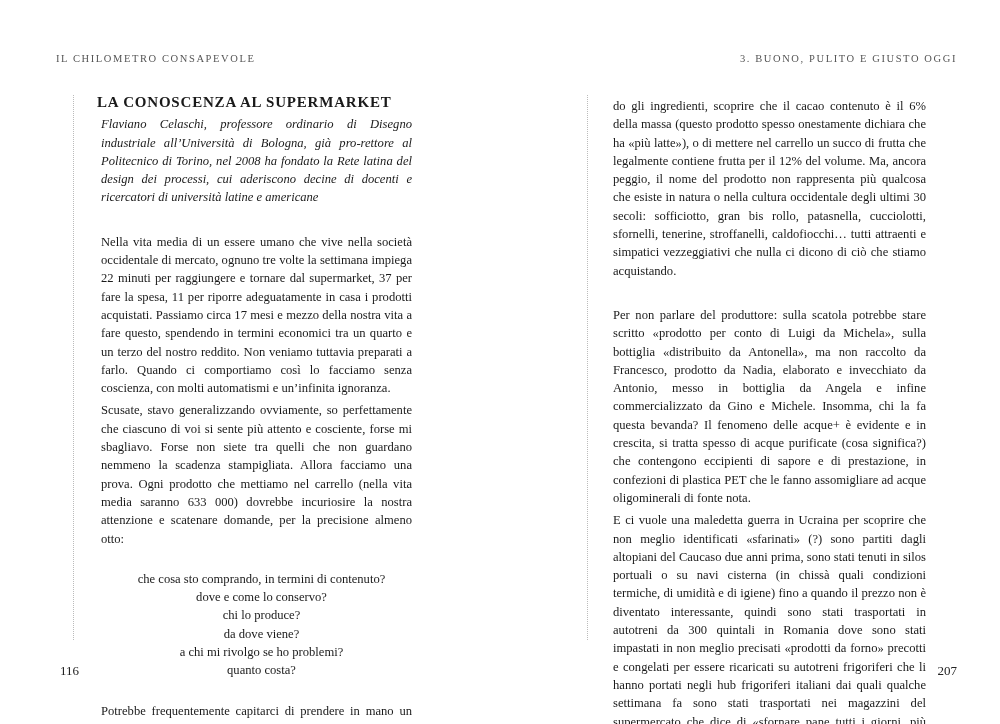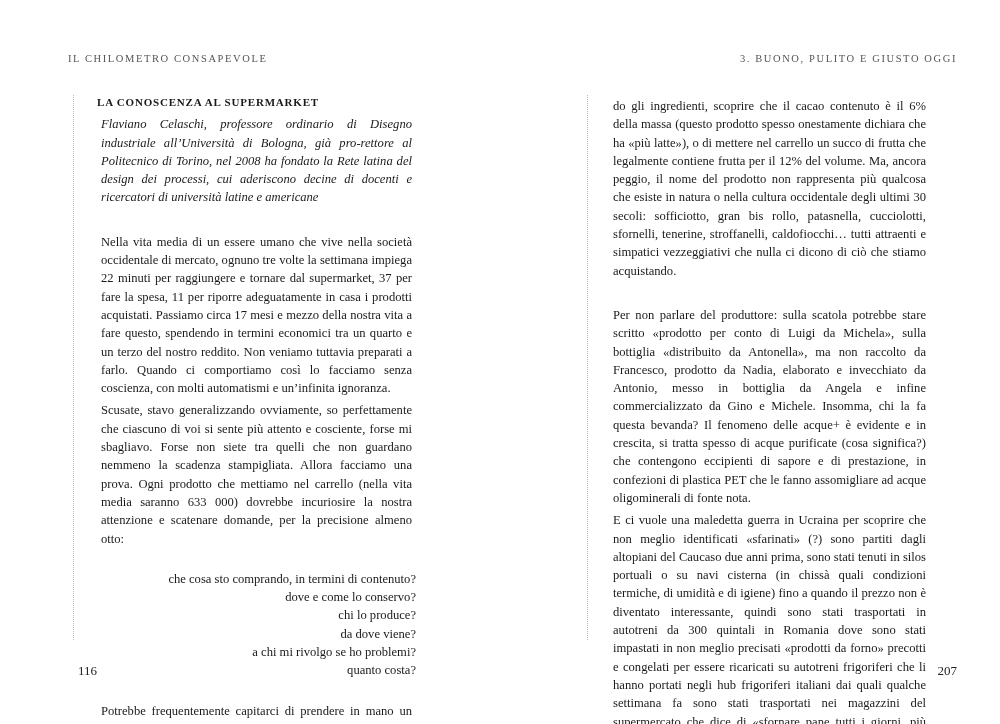--- a/index.html
+++ b/index.html
@@ -7,43 +7,43 @@
     width: 1000px; height: 724px; background: #ffffff; position: relative; overflow: hidden;
     font-family: "DejaVu Serif", "Liberation Serif", serif; color: #1a1a1a;
   }
   .page { position: absolute; top: 0; height: 724px; }
   .page.left { left: 0; width: 500px; }
   .page.right { left: 500px; width: 500px; }
   .running-head {
     position: absolute; top: 53px; font-size: 10.5px; letter-spacing: 1.6px;
     color: #555; text-transform: uppercase; font-family: "Liberation Serif", serif;
   }
-  .left .running-head { left: 68px; }
+  .left .running-head { left: 56px; }
   .right .running-head { right: 43px; text-align: left; }
   .vline {
     position: absolute; width: 0; border-left: 1px dotted #bbb;
   }
   .left .vline { left: 73px; top: 95px; height: 545px; }
   .right .vline { left: 87px; top: 95px; height: 545px; }
   .textblock {
     position: absolute; top: 93px; width: 319px;
     font-family: "Liberation Serif", serif; font-size: 12.6px; line-height: 18.3px;
     text-align: justify; hyphens: auto;
   }
   .left .textblock { left: 97px; }
   .right .textblock { left: 109px; width: 321px; }
-  .box-title { font-weight: bold; letter-spacing: 0.8px; font-size: 11px; text-transform: uppercase; }
+  .box-title { font-weight: bold; letter-spacing: 0.8px; font-size: 15px; text-transform: uppercase; }
   .box-intro { font-style: italic; }
   p { margin: 4px; }
   .gap { height: 18px; }
-  ul.questions { list-style: none; padding: 0 0 0 10px; margin: 0; text-align: right; }
+  ul.questions { list-style: none; padding: 0 0 0 10px; margin: 0; text-align: center; }
   .folio {
     position: absolute; top: 663px; font-size: 13px; font-family: "Liberation Serif", serif; color: #222;
   }
-  .left .folio { left: 60px; margin-left: 18px; }
+  .left .folio { left: 60px; }
   .right .folio { right: 43px; }
 </style>
 </head>
 <body>
 
 <div class="page left">
   <div class="running-head">Il chilometro consapevole</div>
   <div class="vline"></div>
   <div class="textblock">
     <div class="box-title">La conoscenza al supermarket</div>

